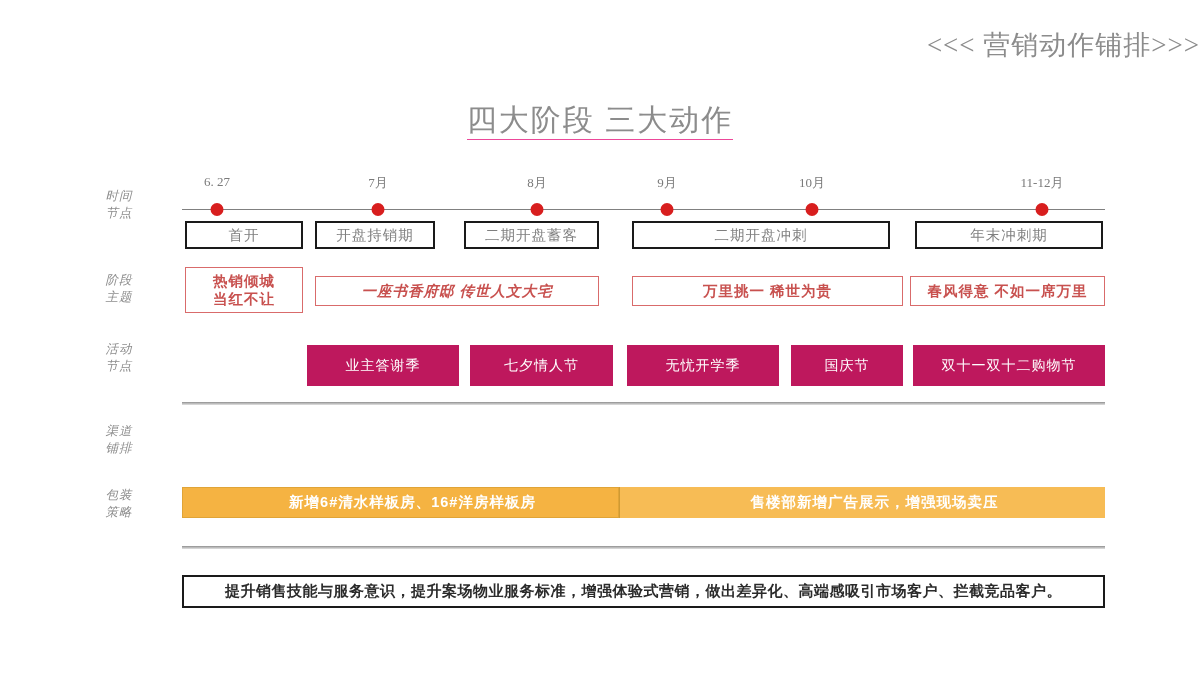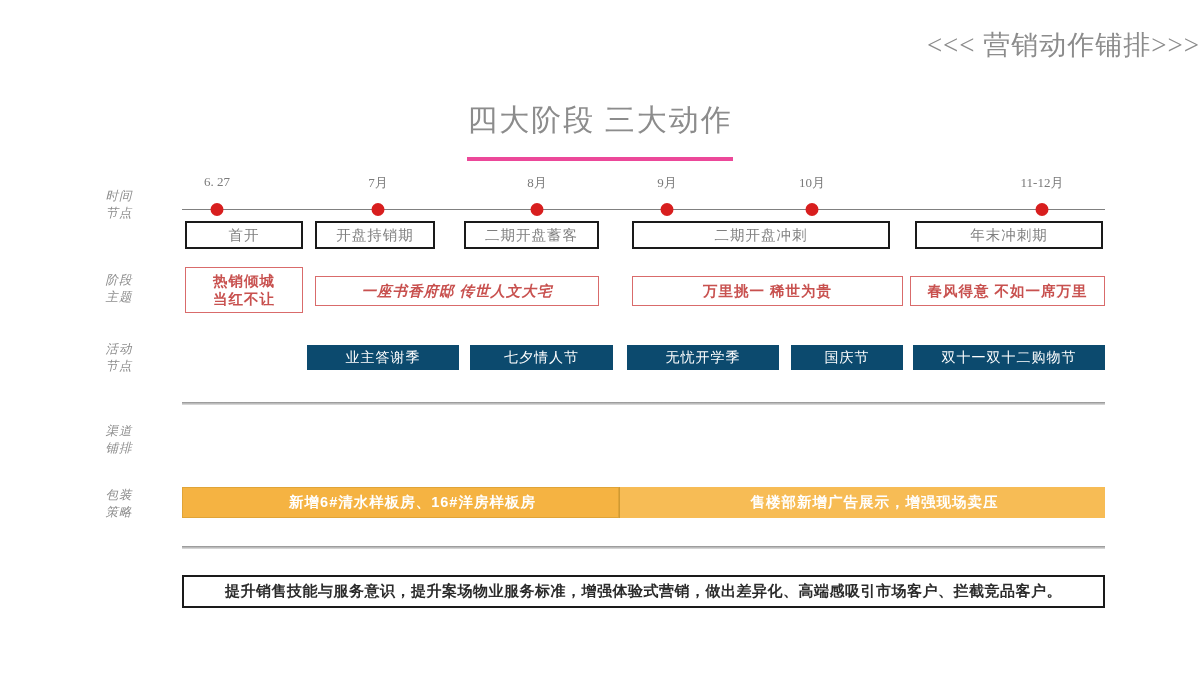--- a/index.html
+++ b/index.html
@@ -35,26 +35,26 @@
     white-space: nowrap;
   }
   .title-sub {
     position: absolute;
     left: 0; top: 100px;
     width: 1200px;
     text-align: center;
     white-space: nowrap;
   }
   .title-sub span {
-    font-family: Liberation Serif, serif;
+    font-family: Liberation Sans, sans-serif;
     font-size: 30px;
     letter-spacing: 2px;
     color: #8c8c8c;
-    border-bottom: 4px solid #ec4899;
-    padding-bottom: 21px;
+    border-bottom: 1px solid #ec4899;
+    padding-bottom: 3px;
   }
 
   
   .row-label {
     position: absolute;
     width: 62px;
     text-align: center;
     font-size: 12.5px;
     line-height: 17px;
     color: #8d8d8d;
@@ -121,22 +121,22 @@
     letter-spacing: 1px;
     line-height: 18px;
     box-sizing: border-box;
     white-space: pre-line;
   }
 
   
   .act-box {
     position: absolute;
     top: 345px;
-    height: 25px;
-    background: #0c4a6e;
+    height: 41px;
+    background: #be185d;
     display: flex;
     align-items: center;
     justify-content: center;
     color: #ffffff;
     font-size: 14px;
     letter-spacing: 1px;
     white-space: nowrap;
     box-sizing: border-box;
   }
 

